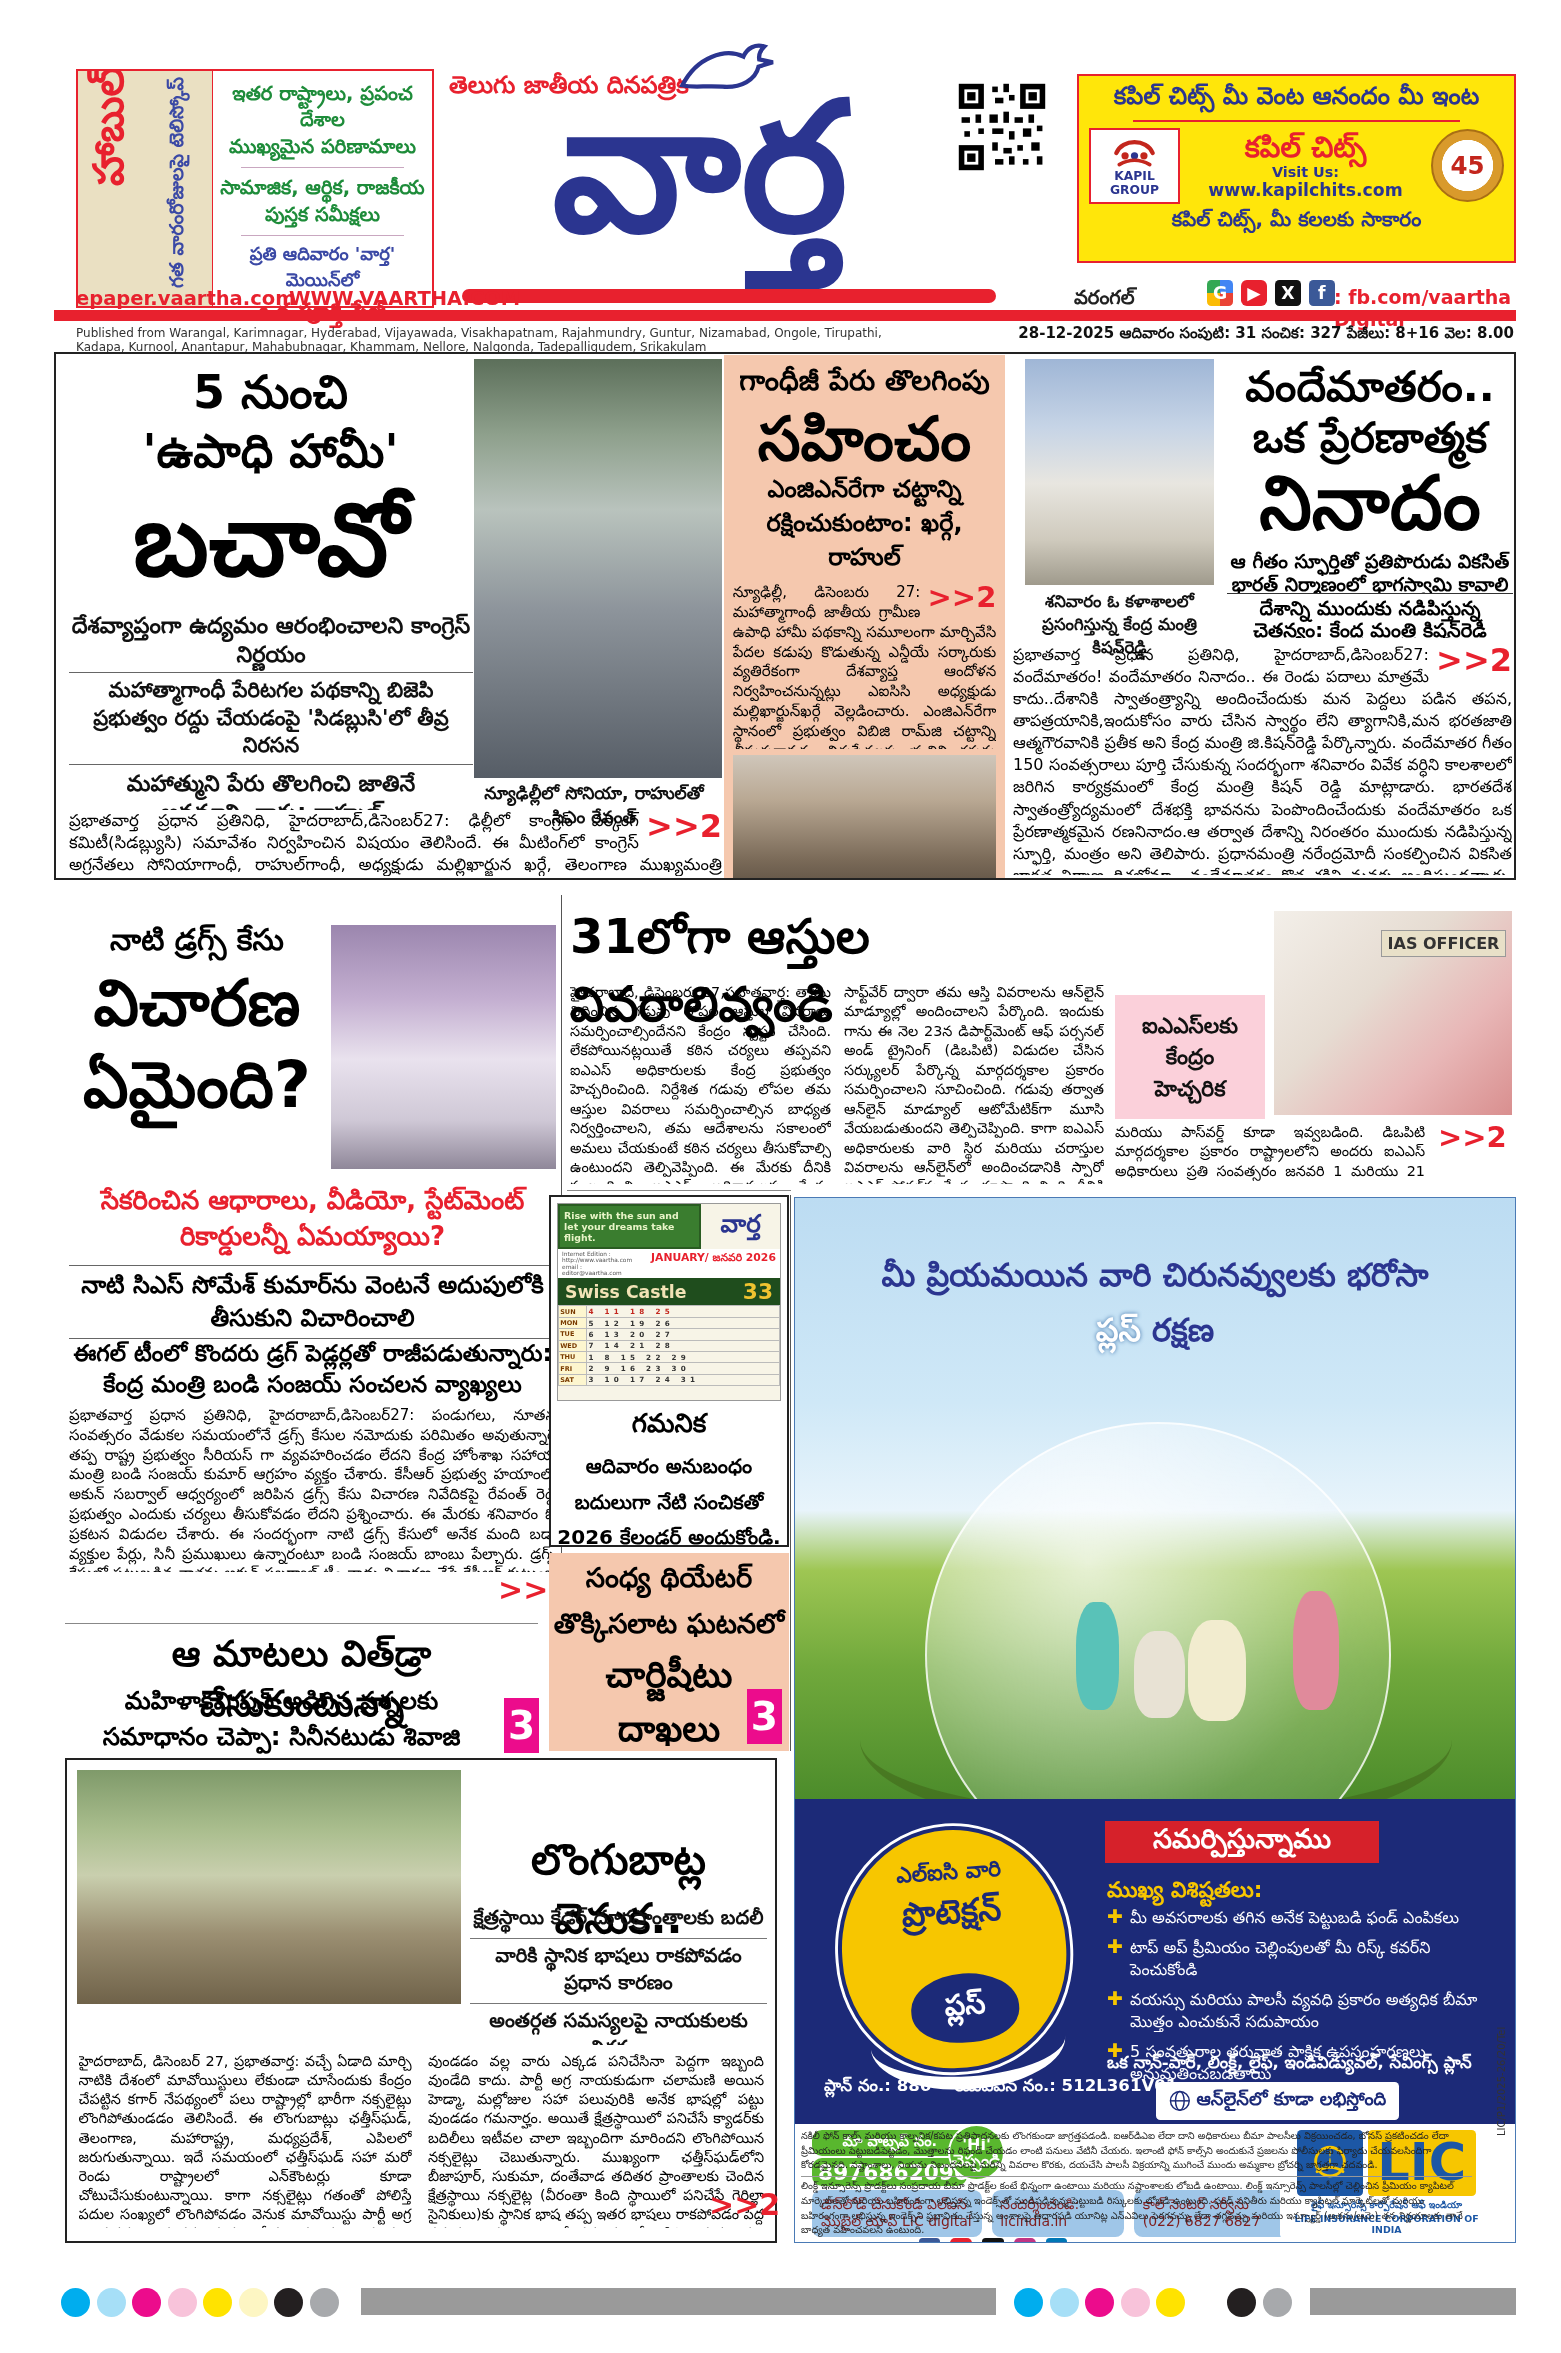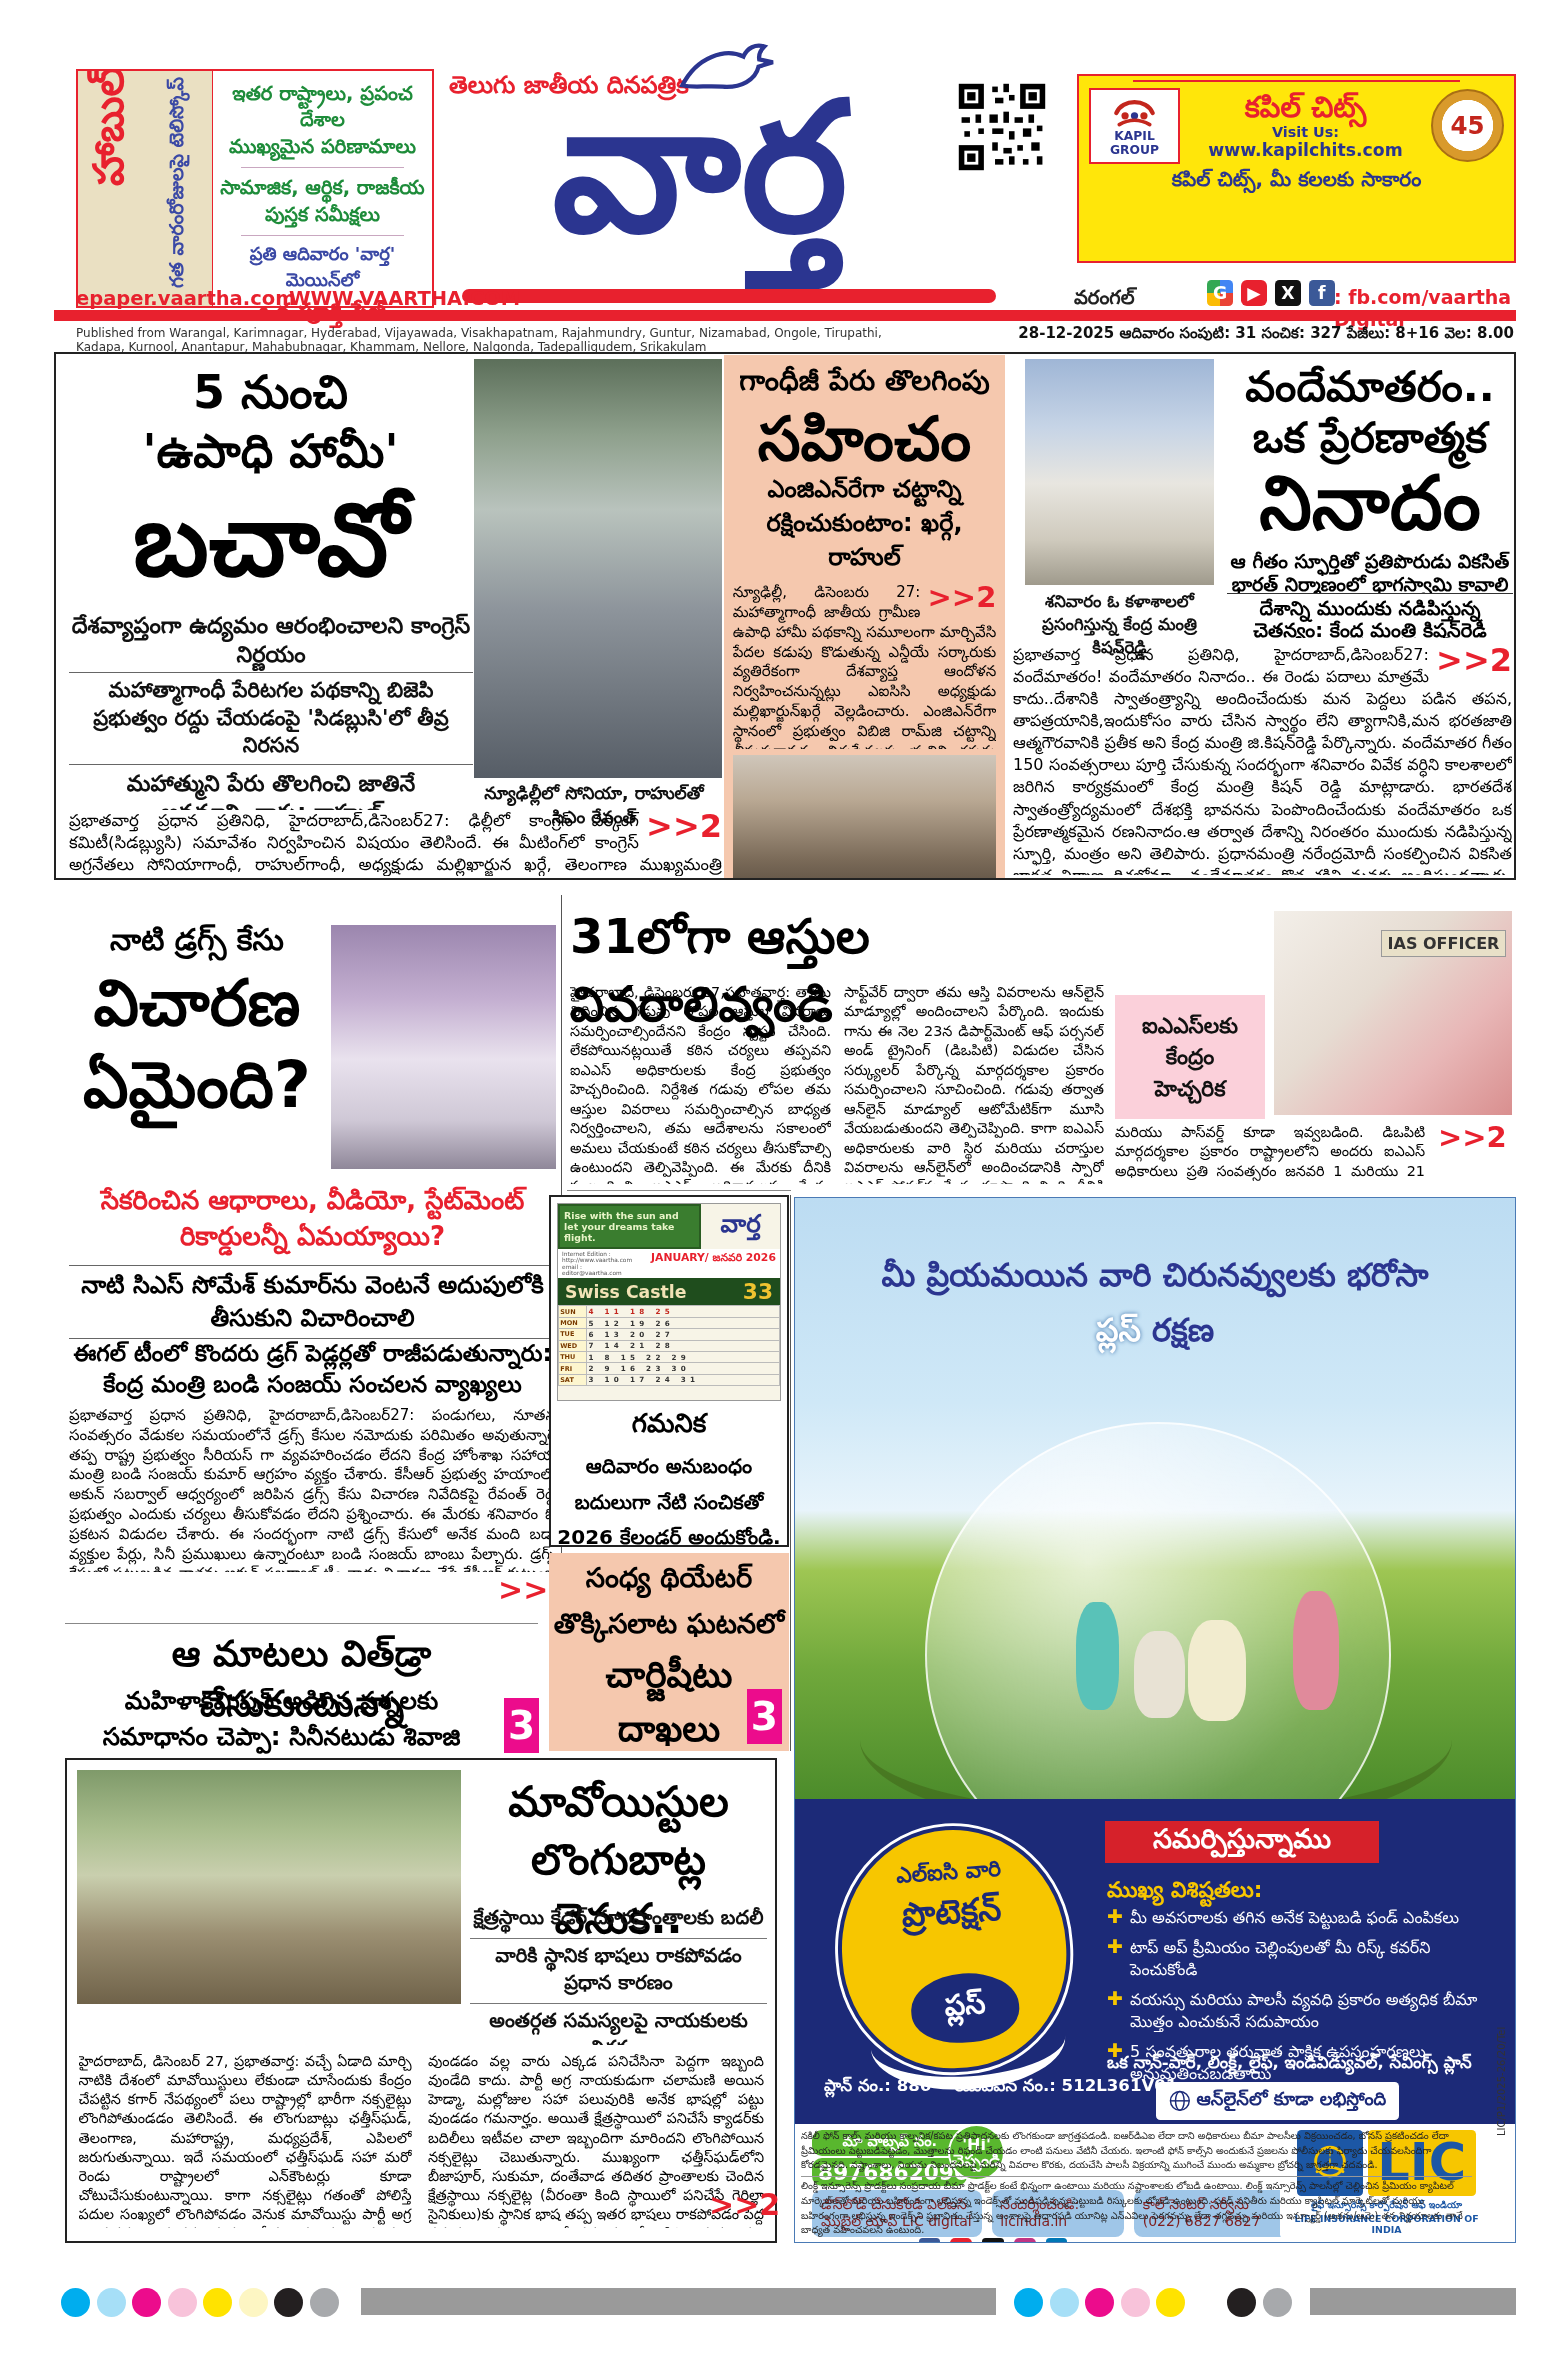--- a/index.html
+++ b/index.html
@@ -175,20 +175,21 @@
         <rect x="22" y="23" width="2" height="2"></rect>
         <rect x="27" y="22" width="3" height="3"></rect>
       <rect x="14" y="28" width="3" height="2"></rect>
         <rect x="19" y="27" width="2" height="3"></rect>
         <rect x="24" y="28" width="2" height="2"></rect>
         <rect x="29" y="27" width="2" height="3"></rect>
     </g>
   </svg>
 
   <div class="abs kapil">
+    <div class="top">కపిల్ చిట్స్ మీ వెంట ఆనందం మీ ఇంట</div>
     <div class="krule"></div>
     <div class="mid">
       <div class="logobox">
         <svg width="45" height="35" viewBox="0 0 62 48">
           <path d="M6 26 C14 6 48 6 56 26" fill="none" stroke="#c3261d" stroke-width="6" stroke-linecap="round"></path>
           <circle cx="18" cy="30" r="5" fill="#c3261d"></circle>
             <circle cx="31" cy="30" r="5" fill="#2b3590"></circle>
             <circle cx="44" cy="30" r="5" fill="#c3261d"></circle>
           <path d="M10 42 C24 34 38 34 52 42" fill="none" stroke="#c3261d" stroke-width="5" stroke-linecap="round"></path>
         </svg>
@@ -359,21 +360,20 @@
   <div class="sandhya">
     <div class="xb" style="font-size:27.4px;margin-top:8.7px;">సంధ్య థియేటర్</div>
     <div class="xb" style="font-size:27.4px;margin-top:8.7px;">తొక్కిసలాట ఘటనలో</div>
     <div class="xb" style="font-size:36px;margin-top:7.2px;">చార్జిషీటు</div>
     <div class="xb" style="font-size:36px;margin-top:4.3px;">దాఖలు</div>
     <div class="badge3" style="position:absolute;right:7.2px;bottom:7.2px;">3</div>
   </div>
 
   <div class="abs maoistbox">
     <div class="ph" style="left:10px;top:10px;width:384px;height:234px;background:linear-gradient(180deg,#7f9a6a 0%,#a9bd8d 25%,#c9cfae 45%,#9b8f72 70%,#6f6249 100%);"></div>
-    <div class="abs c xb" style="left:403px;top:17.3px;width:297px;font-size:42px;">మావోయిస్టుల</div>
     <div class="abs c xb" style="left:403px;top:75px;width:297px;font-size:42px;">లొంగుబాట్ల వెనుక..</div>
     <div class="abs clip" style="left:403px;top:141px;width:297px;height:144px;">
       <div class="subhead c" style="font-size:19.5px;padding:5px 0;border-bottom:1.4px solid #777;">క్షేత్రస్థాయి కేడర్ దూరప్రాంతాలకు బదలీ</div>
       <div class="subhead c" style="font-size:19.5px;padding:5px 0;border-bottom:1.4px solid #777;">వారికి స్థానిక భాషలు రాకపోవడం ప్రధాన కారణం</div>
       <div class="subhead c" style="font-size:19.5px;padding:5px 0;border-bottom:1.4px solid #777;">అంతర్గత సమస్యలపై నాయకులకు నిర్లక్ష్యం</div>
 
     </div>
     <div class="abs j clip" style="left:11.5px;top:292px;width:333px;height:176px;font-size:14.4px;line-height:1.33;">హైదరాబాద్, డిసెంబర్ 27, ప్రభాతవార్త: వచ్చే ఏడాది మార్చి నాటికి దేశంలో మావోయిస్టులు లేకుండా చూసేందుకు కేంద్రం చేపట్టిన కగార్ నేపథ్యంలో పలు రాష్ట్రాల్లో భారీగా నక్సలైట్లు లొంగిపోతుండడం తెలిసిందే. ఈ లొంగుబాట్లు ఛత్తీస్‌ఘడ్, తెలంగాణ, మహారాష్ట్ర, మధ్యప్రదేశ్, ఎపిలలో జరుగుతున్నాయి. ఇదే సమయంలో ఛత్తీస్‌ఘడ్ సహా మరో రెండు రాష్ట్రాలలో ఎన్‌కౌంటర్లు కూడా చోటుచేసుకుంటున్నాయి. కాగా నక్సలైట్లు గతంతో పోలిస్తే పదుల సంఖ్యలో లొంగిపోవడం వెనుక మావోయిస్టు పార్టీ అగ్ర నాయకత్వం వ్యవహరిస్తున్న తీరు ప్రధాన కారణమని లొంగిపోయిన వారు చెబుతున్నారు. ఇదే విషయాన్ని పోలీసులు సైతం చెబుతుండడం గమనార్హం. ఇంతకు ముందు మావోయిస్టు పార్టీలో అగ్ర నాయకులతో పాటు ముఖ్య నాయకులు పలు ప్రాంతాలలో పనిచేసిన ఉదంతాలున్నాయి. ఇలాంటి నాయకులకు పలు భాషల్లో మంచి ప్రావీణ్యం</div>
     <div class="abs j clip" style="left:361px;top:292px;width:336px;height:176px;font-size:14.4px;line-height:1.33;">వుండడం వల్ల వారు ఎక్కడ పనిచేసినా పెద్దగా ఇబ్బంది వుండేది కాదు. పార్టీ అగ్ర నాయకుడుగా చలామణి అయిన హెడ్మా, మల్లోజుల సహా పలువురికి అనేక భాషల్లో పట్టు వుండడం గమనార్హం. అయితే క్షేత్రస్థాయిలో పనిచేసే క్యాడర్‌కు బదిలీలు ఇటీవల చాలా ఇబ్బందిగా మారిందని లొంగిపోయిన నక్సలైట్లు చెబుతున్నారు. ముఖ్యంగా ఛత్తీస్‌ఘడ్‌లోని బీజాపూర్, సుకుమా, దంతేవాడ తదితర ప్రాంతాలకు చెందిన క్షేత్రస్థాయి నక్సలైట్ల (వీరంతా కింది స్థాయిలో పనిచేసే గెరిల్లా సైనికులు)కు స్థానిక భాష తప్ప ఇతర భాషలు రాకపోవడం పెద్ద సమస్యగా మారింది. ఇదే సమయంలో ఒడిషా, మహారాష్ట్ర, మధ్యప్రదేశ్‌లోని గిరిజన తెగకు చెందిన వారు పెద్ద సంఖ్యలో మావోయిస్టు పార్టీలో క్షేత్రస్థాయిలో సాయుధ సైనికులుగా వున్నారు. వీరికి కూడా ఇతర ప్రాంతాల భాషలపై కనీస పట్టు లేదు. వచ్చే ఏడాది మార్చి నాటికి నక్సలైట్లను</div>
     <div class="abs red xb" style="left:642px;top:427px;font-size:30px;">&gt;&gt;2</div>

